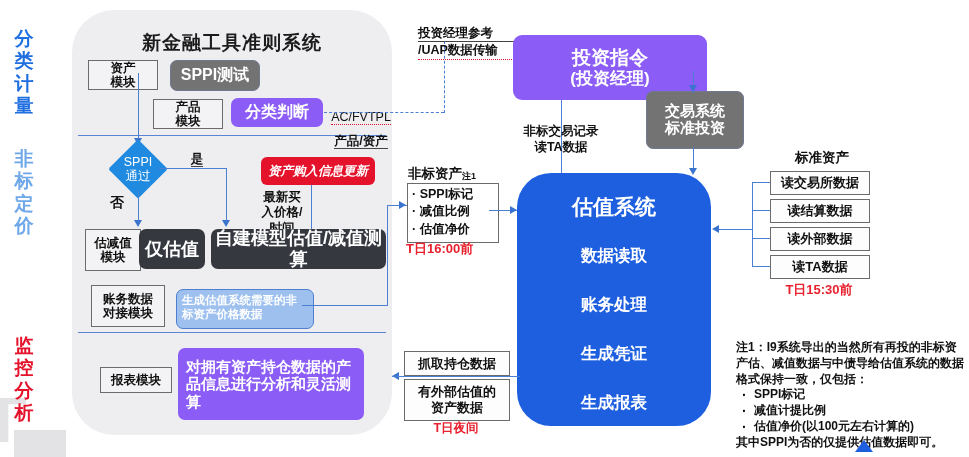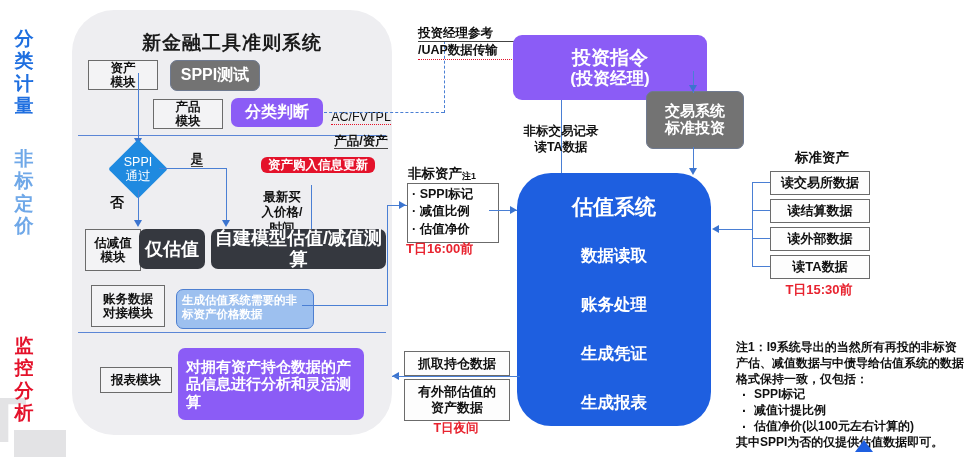--- a/index.html
+++ b/index.html
@@ -274,21 +274,21 @@
     <span>否</span>
   </div>
 
   <div class="ln h" style="left:159px;top:168px;width:68px;"></div>
   <div class="ln v" style="left:226px;top:168px;height:56px;"></div>
   <div class="arrow arr-down" style="left:222px;top:220px;"></div>
 
   <div class="ln v" style="left:138px;top:190px;height:34px;"></div>
   <div class="arrow arr-down" style="left:134px;top:220px;"></div>
 
-  <div class="redbtn" style="left:261px;top:157px;width:114px;height:16px;">资产购入信息更新</div>
+  <div class="redbtn" style="left:261px;top:157px;width:114px;height:28px;font-style:italic;">资产购入信息更新</div>
   <div class="plain" style="left:261px;top:190px;width:42px;text-align:center;line-height:1.22;">
     <span style="display:inline-block;">最新买入价格/时间</span>
   </div>
   <div class="ln v" style="left:311px;top:185px;height:48px;"></div>
 
   <div class="modtag" style="left:85px;top:229px;width:50px;height:38px;">估减值
 模块</div>
   <div class="darkbtn" style="left:139px;top:229px;width:66px;height:40px;">仅估值</div>
   <div class="darkbtn" style="left:211px;top:229px;width:175px;height:40px;">自建模型估值/减值测算</div>
 

